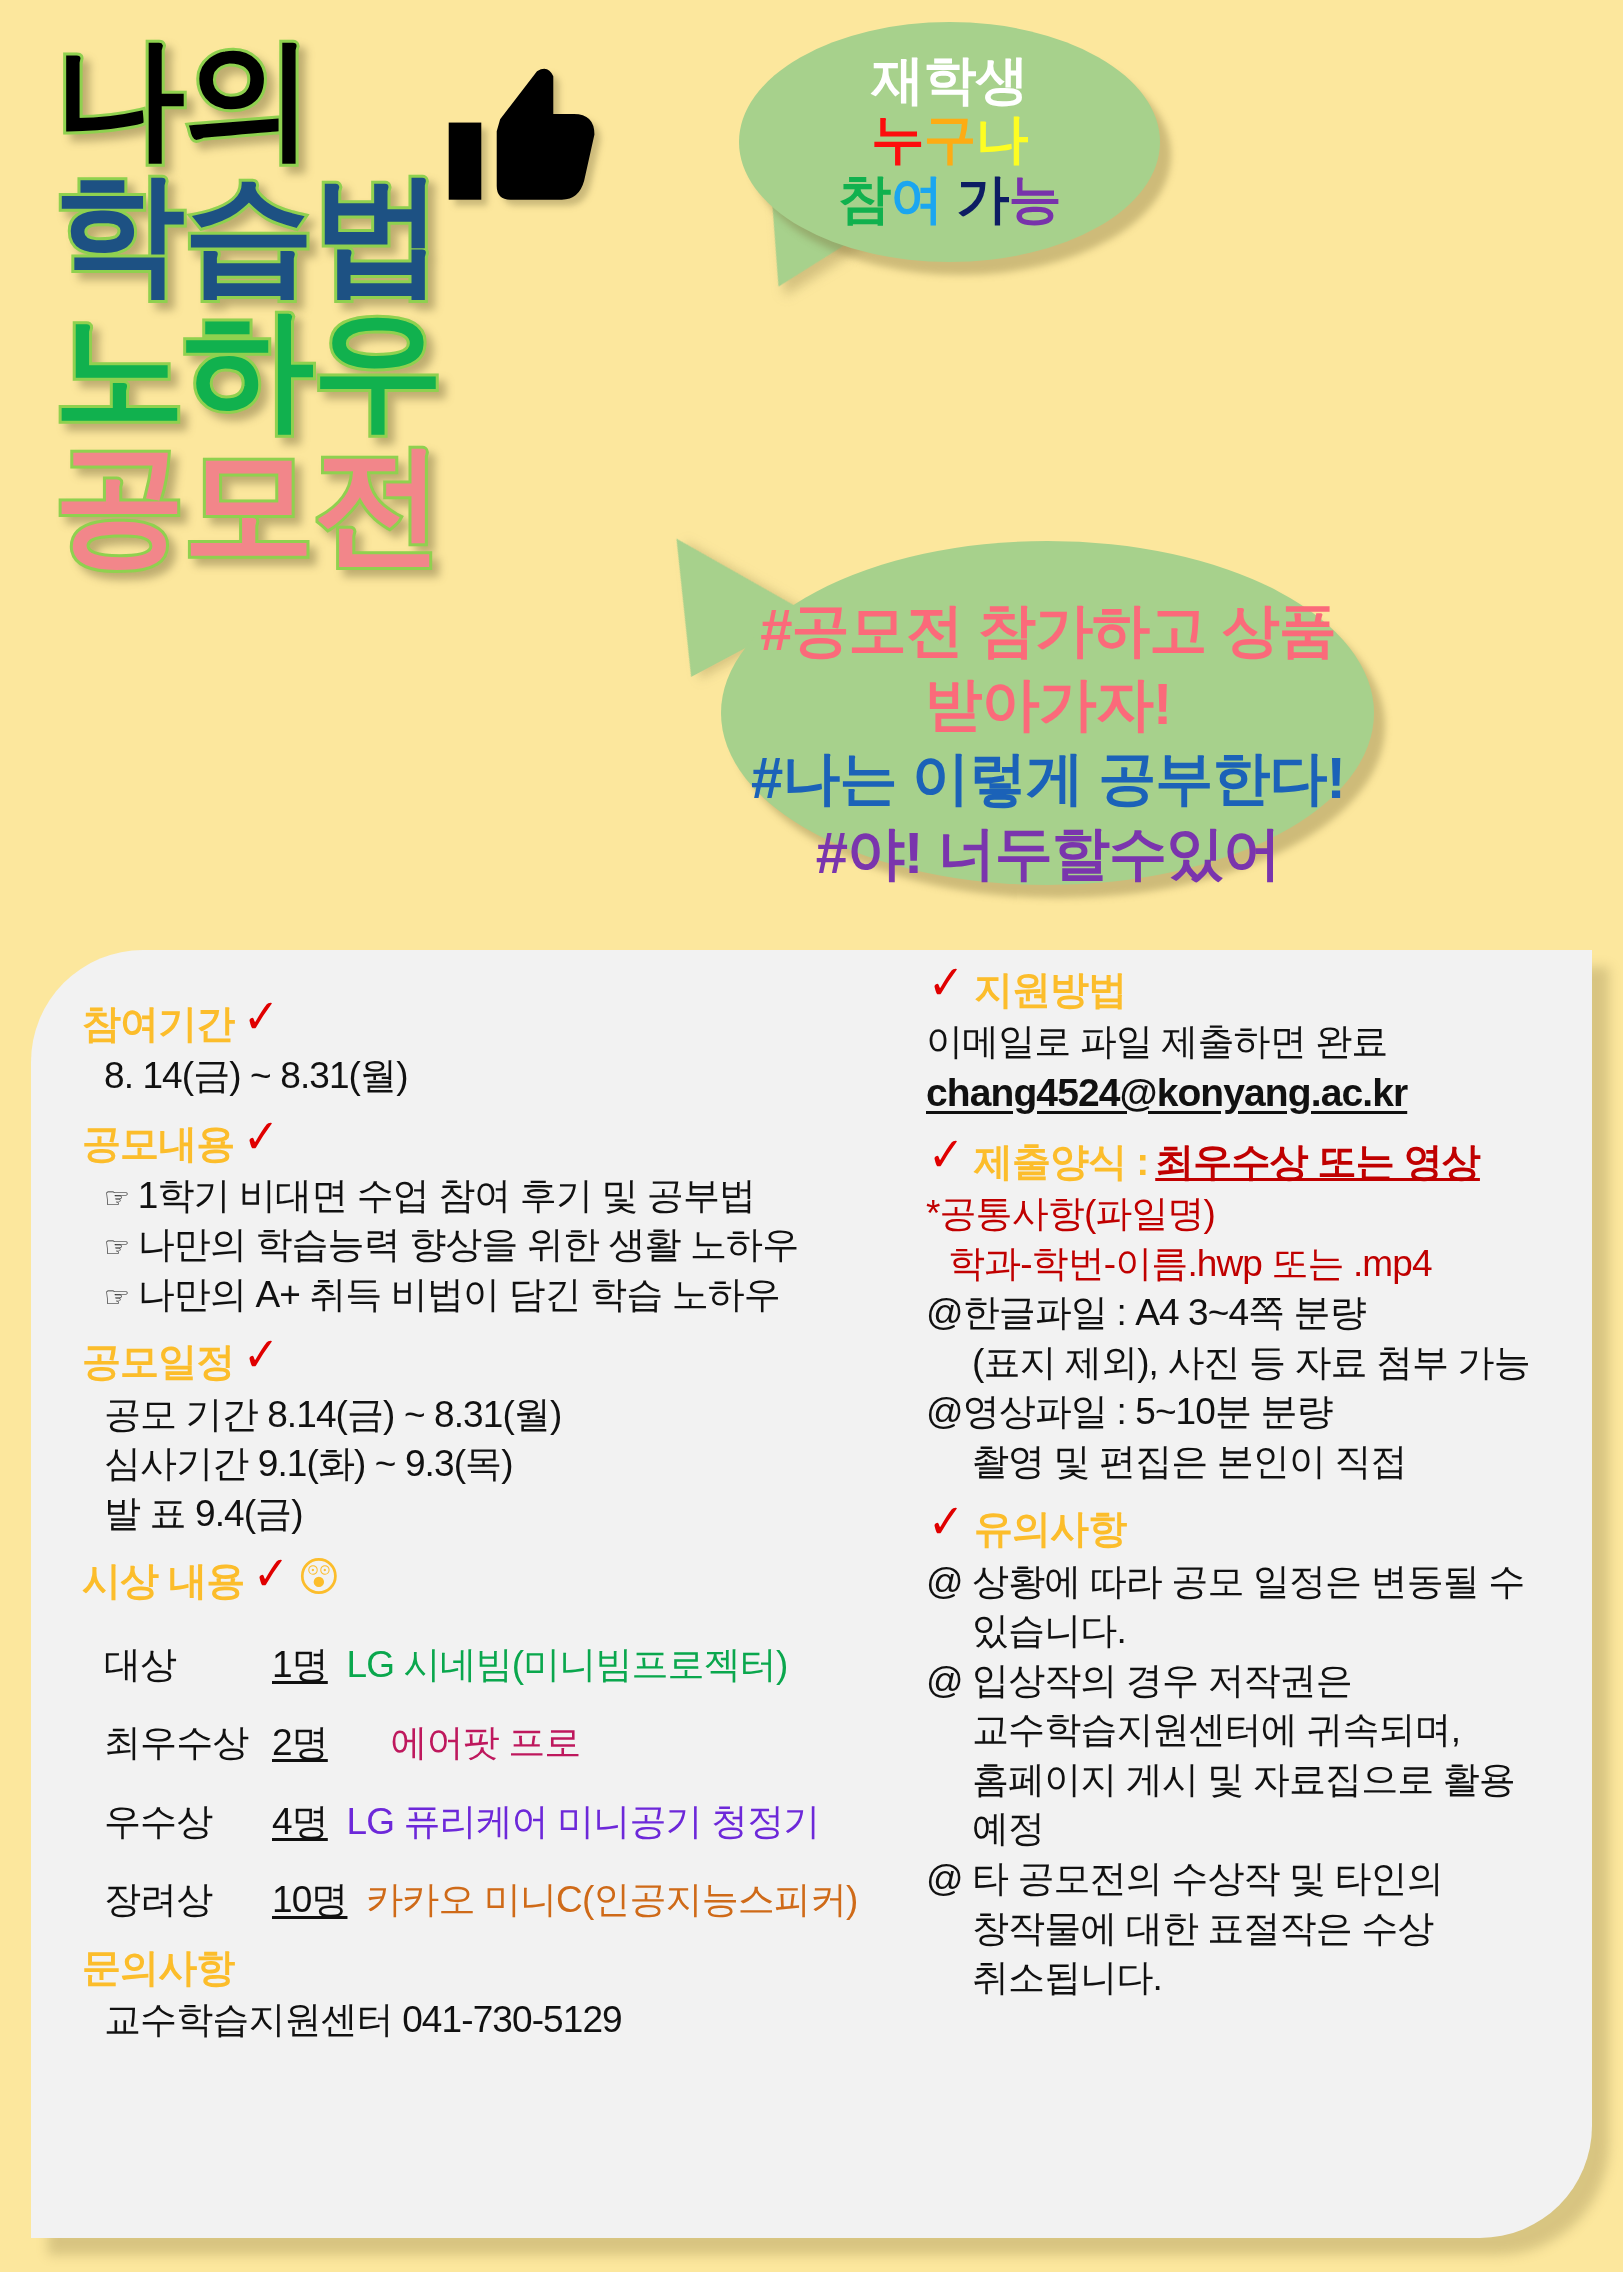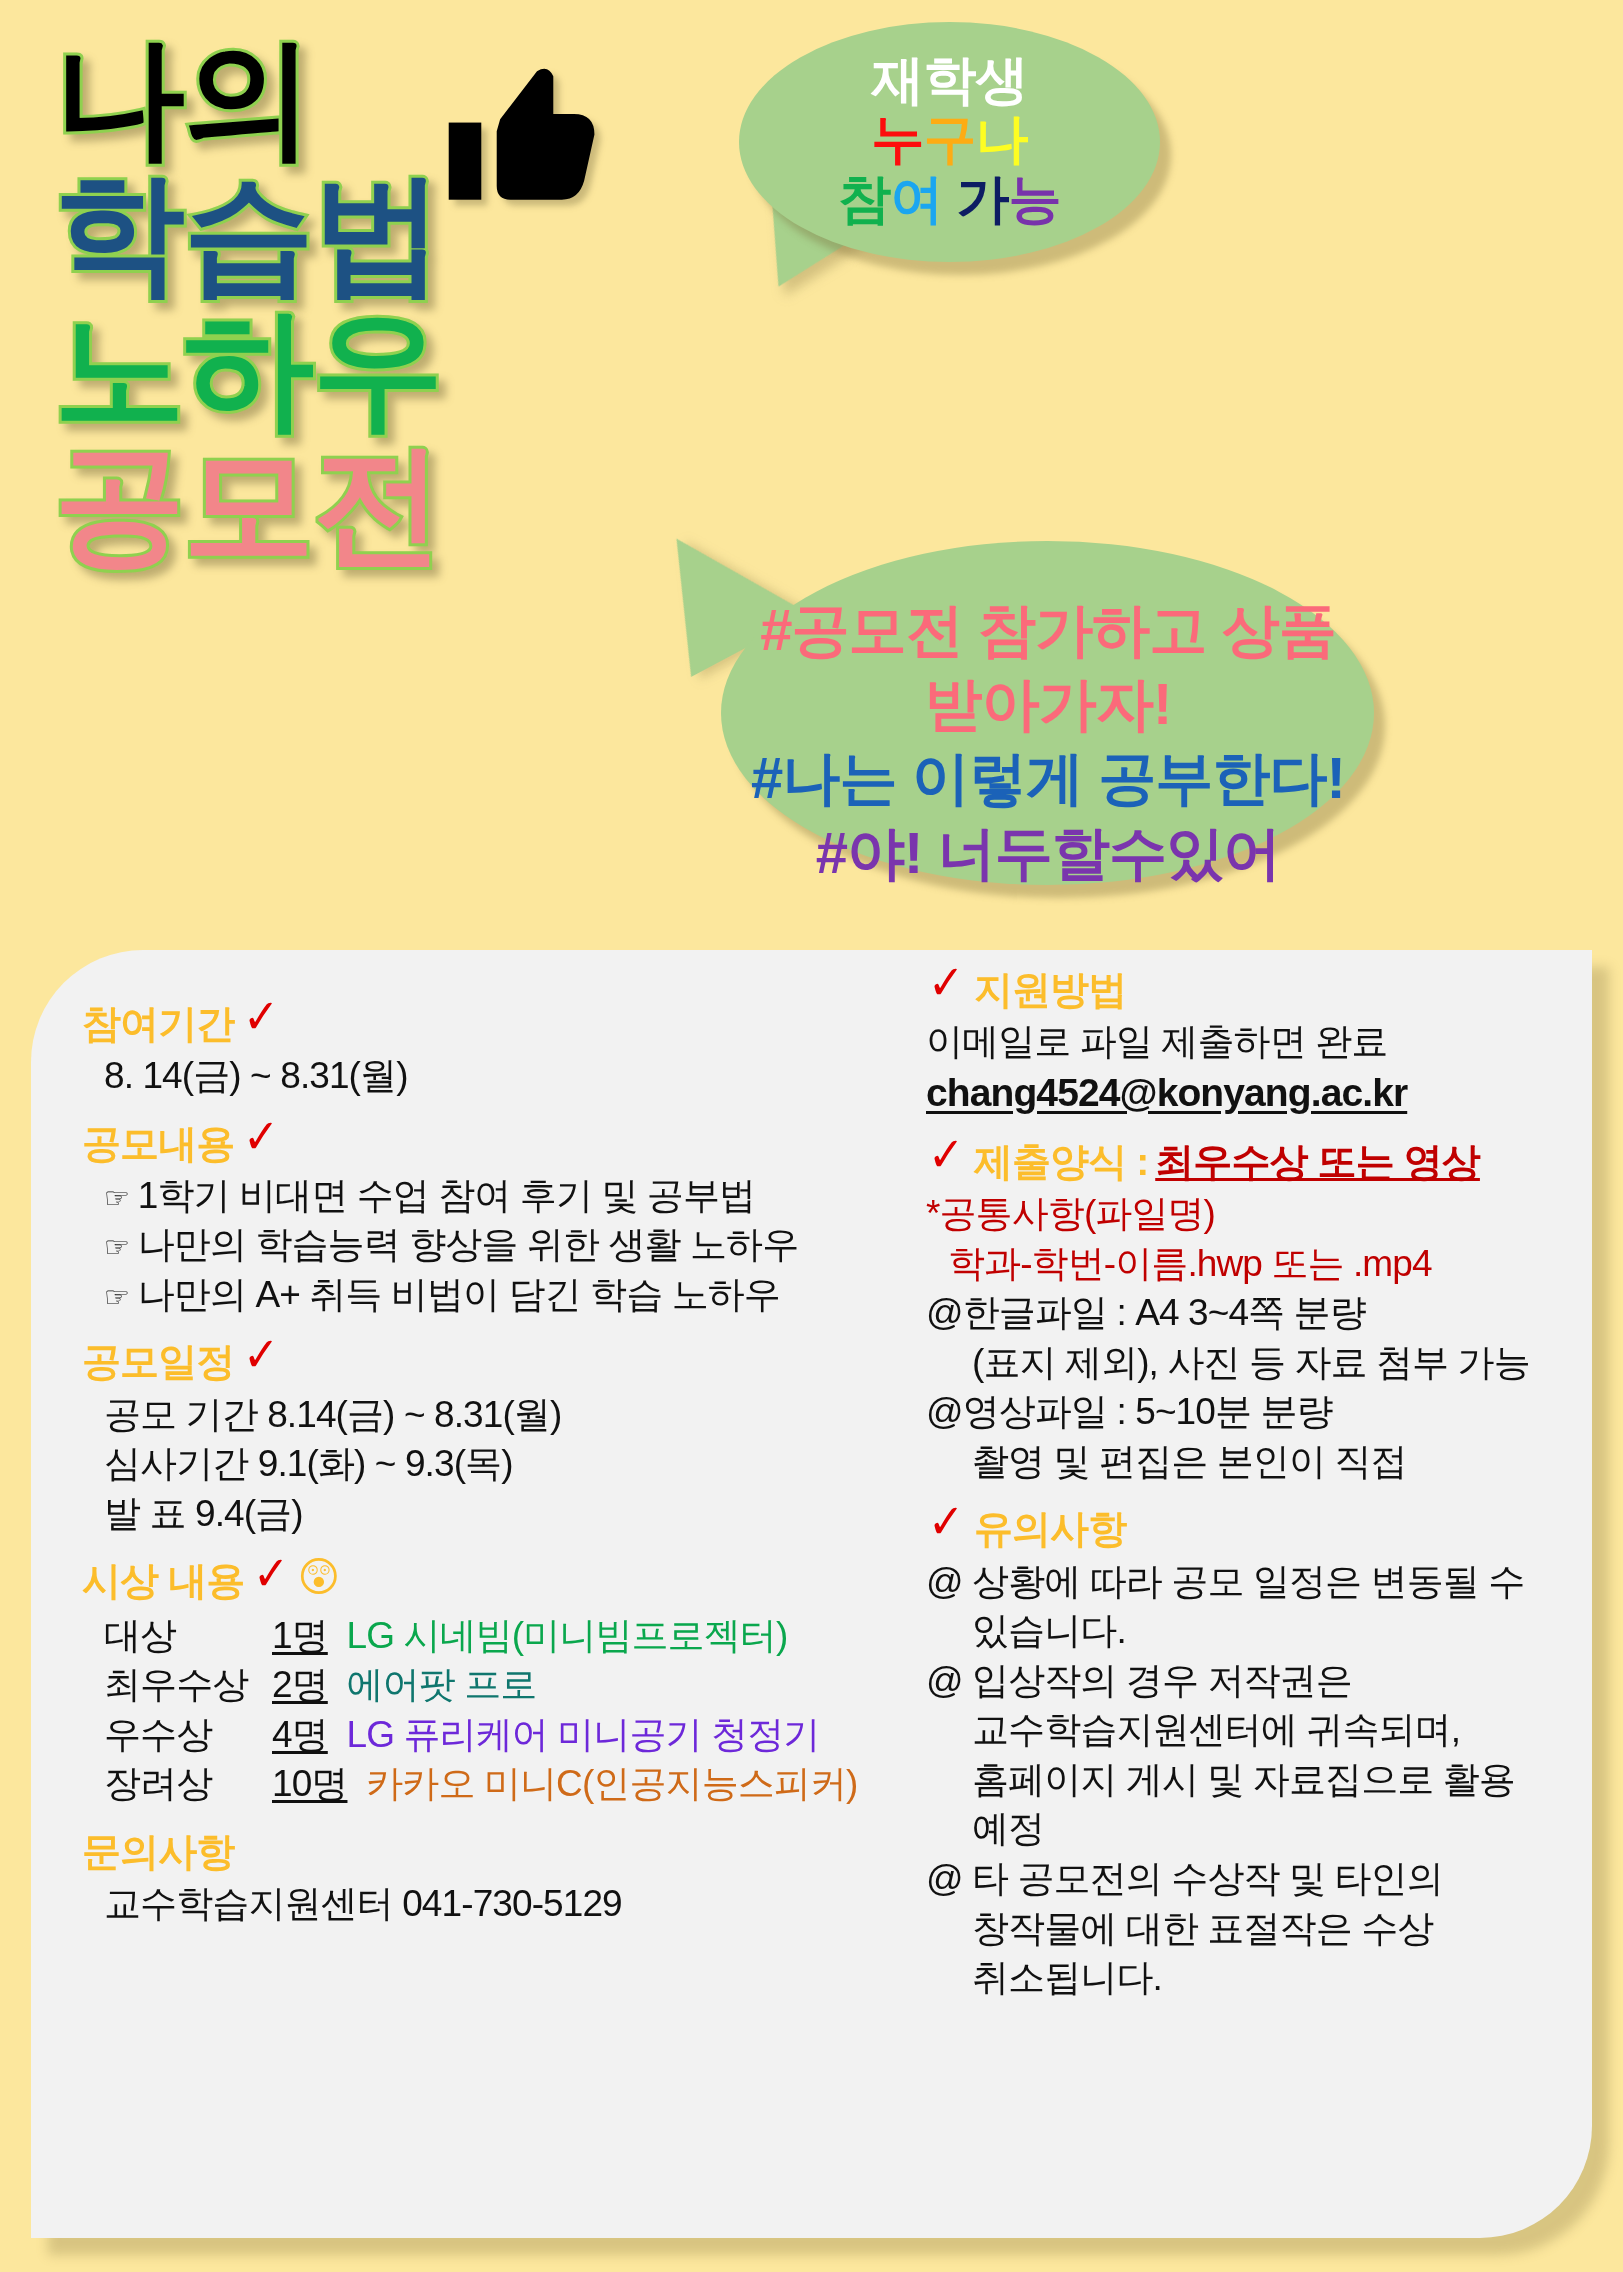--- a/index.html
+++ b/index.html
@@ -98,30 +98,30 @@
     font-size:37px;color:#111;line-height:1.34;letter-spacing:-0.9px;
     white-space:nowrap;
   }
   .indent1{padding-left:22px;}
   .indent2{padding-left:46px;}
   .hand{font-size:29px;margin-right:8.6px;}
   .u{text-decoration:underline;text-underline-offset:3.4px;}
 
   
   .p-green{color:#0aa74d;}
-  .p-cyan{color:#0f766e;}
+  .p-cyan{color:#be185d;margin-left:44px;}
   .p-purple{color:#6d28d9;}
   .p-orange{color:#cf6a18;}
   .red{color:#c00000;}
   .email{font-weight:bold;text-decoration:underline;text-underline-offset:5.2px;
     letter-spacing:-0.9px;font-size:39px;}
 
   .rowflex{display:flex;align-items:baseline;}
   .lbl{min-width:168px;display:inline-block;}
-  .numu{text-decoration:underline;text-underline-offset:4.3px;}
+  .numu{text-decoration:underline;text-underline-offset:4.3px;margin-top:29px;}
 </style>
 </head>
 <body>
 
 <div class="poster">
 
   <div class="title-block">
     <div class="title-line tl-1">나의</div>
     <div class="title-line tl-2">학습법</div>
     <div class="title-line tl-3">노하우</div>

